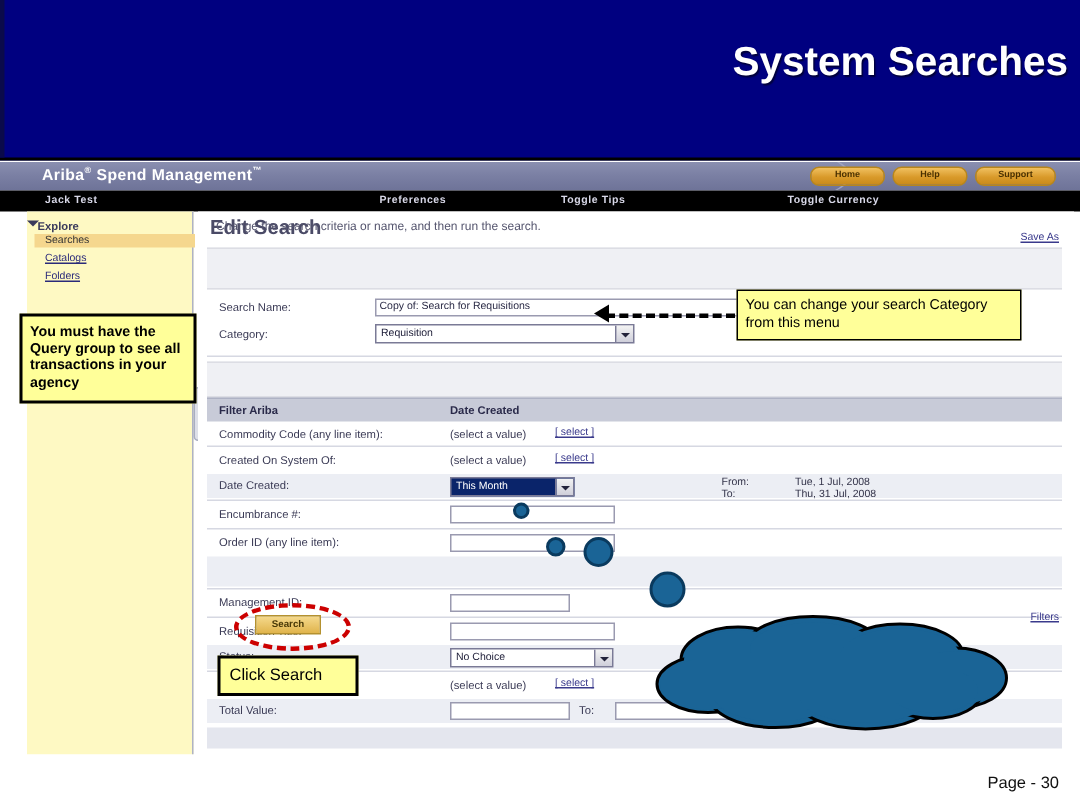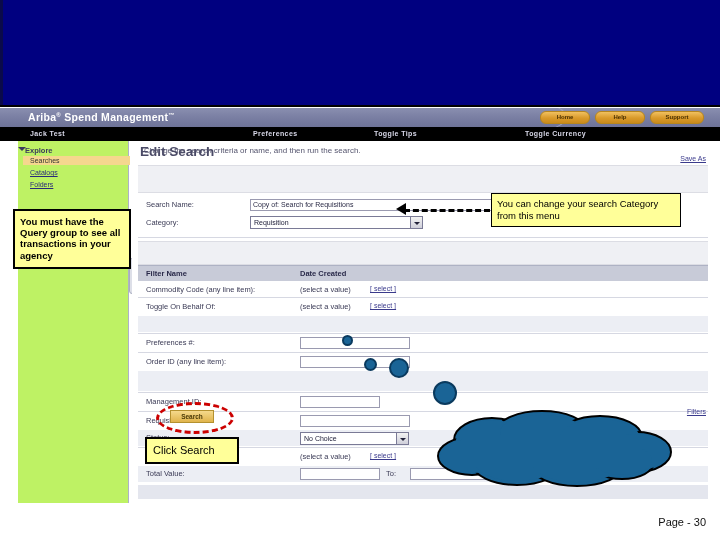--- a/index.html
+++ b/index.html
@@ -60,21 +60,21 @@
     position:absolute;top:3px;color:#d8d8e8;font-size:7px;font-weight:bold;letter-spacing:.4px;
   }
   #nav-user{left:30px;}
   #nav-prefs{left:253px;}
   #nav-tips{left:374px;}
   #nav-curr{left:525px;}
 
   
   .sidebar{
     position:absolute;left:18px;top:33px;width:110px;height:362px;
-    background:#bef264;border-right:1px solid #aeb2c6;
+    background:#fef9c3;border-right:1px solid #aeb2c6;
   }
   .sb-explore{
     position:absolute;left:7px;top:5px;color:#3a3a5c;font-size:7.5px;font-weight:bold;
   }
   .sb-caret{position:absolute;left:0px;top:6px;width:0;height:0;
     border-left:4px solid transparent;border-right:4px solid transparent;border-top:4px solid #3a3a5c;}
   .sb-item{
     position:absolute;left:12px;font-size:7px;color:#2a2a7a;text-decoration:underline;
   }
   .sb-item.sel{
@@ -194,20 +194,21 @@
     position:absolute;right:14px;bottom:12px;color:#111111;font-size:11px;
   }
 </style>
 </head>
 <body>
 
 <div class="slide">
 
   <div class="title-banner">
     <div class="edge"></div>
+    <div class="title-text">System Searches</div>
   </div>
 
   <div class="shot">
 
     <div class="ariba-bar">
       <div class="ariba-logo">
         <span>Ariba</span><sup>®</sup>
         <span>Spend Management</span><sup>™</sup>
       </div>
       <div class="swoosh"></div>
@@ -248,42 +249,53 @@
         <div class="fselect" style="left:112px;top:1px;width:168px;">
           <span>Requisition</span>
           <span class="arrow"></span>
         </div>
       </div>
 
       <div class="divline" style="top:96px;"></div>
       <div class="instr-bar" style="top:100px;height:22px;"></div>
 
       <div class="table-head">
-        <div class="th" style="left:8px;">Filter Name</div>
+        <div class="th" style="left:8px;">Filter Ariba</div>
         <div class="th" style="left:162px;">Date Created</div>
       </div>
 
       <div class="frow" style="top:141px;">
         <div class="flabel">Commodity Code (any line item):</div>
         <div class="sel-text" style="left:162px;">(select a value)</div>
         <a class="link-sm" style="position:absolute;left:232px;top:3px;">[ select ]</a>
       </div>
 
       <div class="divline" style="top:156px;"></div>
       <div class="frow" style="top:158px;">
-        <div class="flabel">Toggle On Behalf Of:</div>
+        <div class="flabel">Created On System Of:</div>
         <div class="sel-text" style="left:162px;">(select a value)</div>
         <a class="link-sm" style="position:absolute;left:232px;top:3px;">[ select ]</a>
       </div>
 
       <div class="zebra" style="top:175px;"></div>
+      <div class="frow" style="top:175px;">
+        <div class="flabel">Date Created:</div>
+        <div class="fselect hl" style="left:162px;top:2px;width:78px;">
+          <span>This Month</span>
+          <span class="arrow"></span>
+        </div>
+        <div class="datecol" style="left:343px;top:1px;">From:</div>
+        <div class="datecol" style="left:343px;top:9px;">To:</div>
+        <div class="datecol" style="left:392px;top:1px;">Tue, 1 Jul, 2008</div>
+        <div class="datecol" style="left:392px;top:9px;">Thu, 31 Jul, 2008</div>
+      </div>
 
       <div class="divline" style="top:192px;"></div>
       <div class="frow" style="top:194px;">
-        <div class="flabel">Preferences #:</div>
+        <div class="flabel">Encumbrance #:</div>
         <div class="finput" style="left:162px;top:2px;width:104px;"></div>
       </div>
 
       <div class="divline" style="top:211px;"></div>
       <div class="frow" style="top:213px;">
         <div class="flabel">Order ID (any line item):</div>
         <div class="finput" style="left:162px;top:2px;width:104px;"></div>
       </div>
 
       <div class="zebra" style="top:230px;height:20px;"></div>

